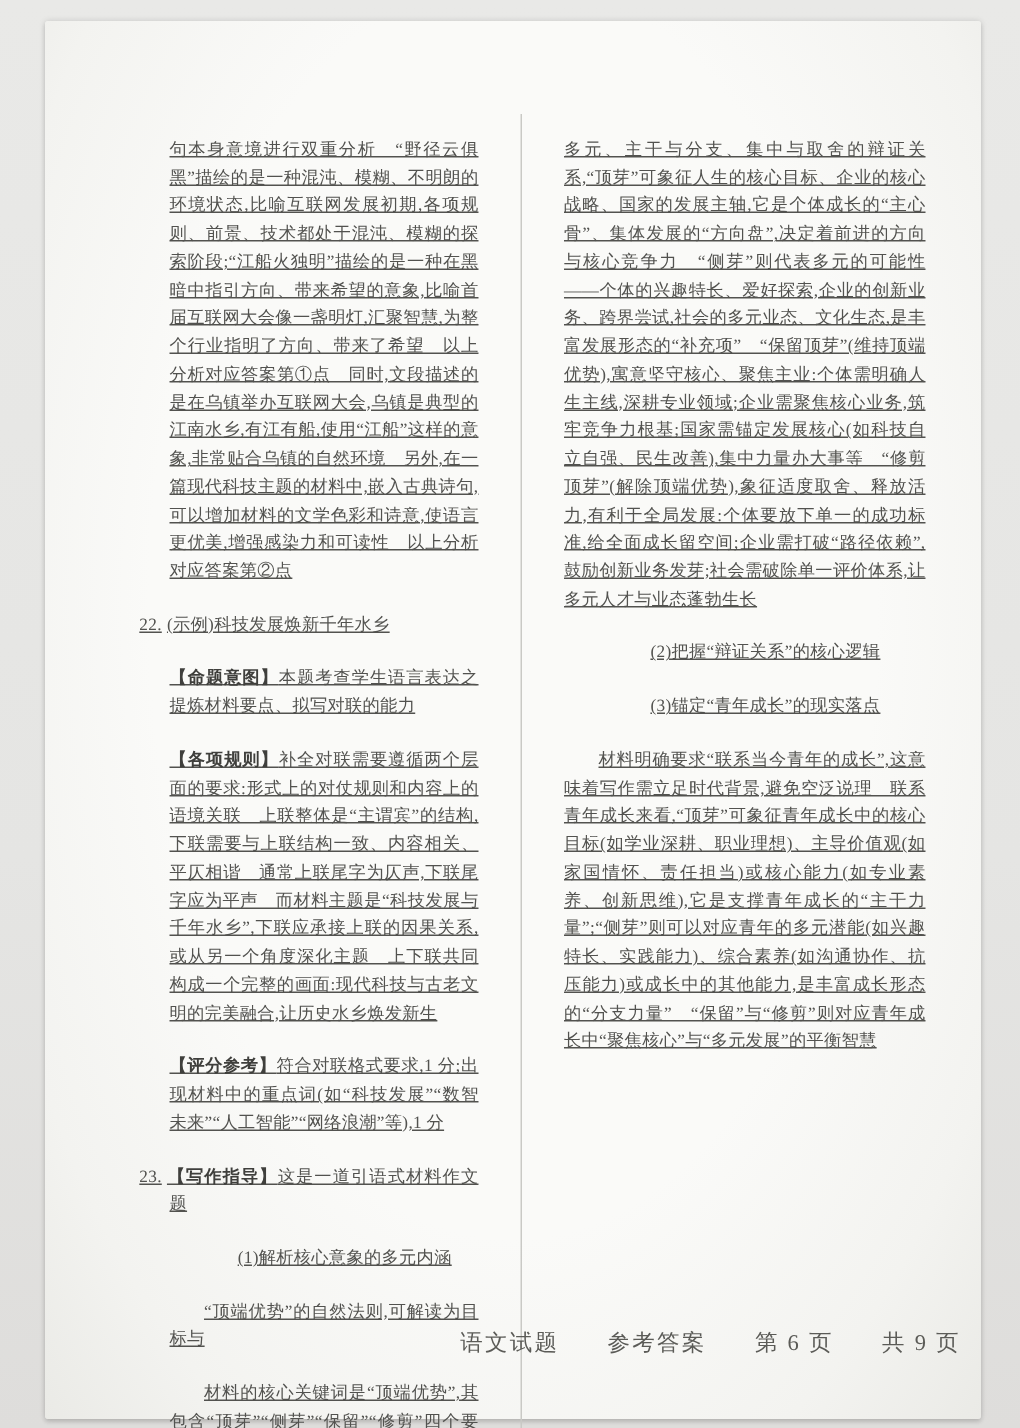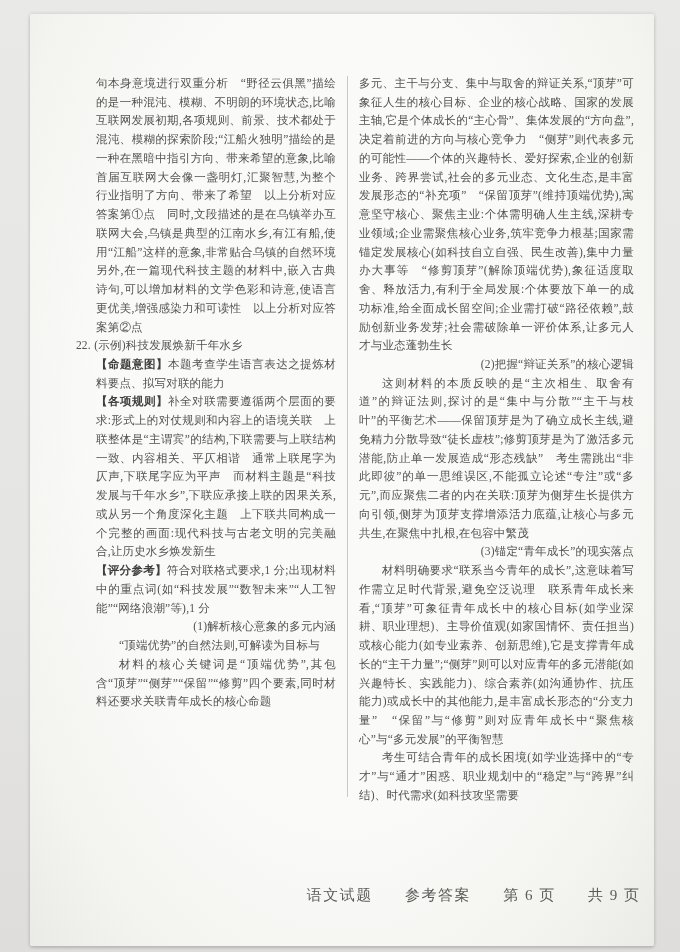--- a/index.html
+++ b/index.html
@@ -34,23 +34,23 @@
   }
   .col { text-align: justify; }
   .col-left  { width: 240px; }
   .col-right { flex: 1; }
   .divider {
     width: 0;
     border-left: 1px solid #c9c9c5;
     margin: 2px 11px 8px 11px;
     align-self: stretch;
   }
-  .para { text-align: justify; margin: 0; }
+  .para { text-align: justify; margin: 17px; text-decoration: underline; }
   .para.para-indent { text-indent: 2em; }
-  .para.sub { text-indent: 2.4em; text-align: right; }
+  .para.sub { text-indent: 2.4em; text-align: center; }
   .para.item { text-indent: -1.75em; }
   .num { padding-right: 0.3em; }
   .lbl { font-weight: 700; color: #3f3f3c; }
   .footer {
     position: absolute;
     left: 0; right: 0;
     top: 872px;
     text-align: right;
     font-size: 15px;
     color: #5b5b57;
@@ -64,32 +64,31 @@
 <div class="scan-frame">
   <div class="paper">
 
     <div class="content">
       <div class="col col-left">
           <p class="para cont">句本身意境进行双重分析　“野径云俱黑”描绘的是一种混沌、模糊、不明朗的环境状态,比喻互联网发展初期,各项规则、前景、技术都处于混沌、模糊的探索阶段;“江船火独明”描绘的是一种在黑暗中指引方向、带来希望的意象,比喻首届互联网大会像一盏明灯,汇聚智慧,为整个行业指明了方向、带来了希望　以上分析对应答案第①点　同时,文段描述的是在乌镇举办互联网大会,乌镇是典型的江南水乡,有江有船,使用“江船”这样的意象,非常贴合乌镇的自然环境　另外,在一篇现代科技主题的材料中,嵌入古典诗句,可以增加材料的文学色彩和诗意,使语言更优美,增强感染力和可读性　以上分析对应答案第②点</p>
           <p class="para item"><span class="num">22.</span>(示例)科技发展焕新千年水乡</p>
           <p class="para label"><span class="lbl">【命题意图】</span>本题考查学生语言表达之提炼材料要点、拟写对联的能力</p>
           <p class="para label"><span class="lbl">【各项规则】</span>补全对联需要遵循两个层面的要求:形式上的对仗规则和内容上的语境关联　上联整体是“主谓宾”的结构,下联需要与上联结构一致、内容相关、平仄相谐　通常上联尾字为仄声,下联尾字应为平声　而材料主题是“科技发展与千年水乡”,下联应承接上联的因果关系,或从另一个角度深化主题　上下联共同构成一个完整的画面:现代科技与古老文明的完美融合,让历史水乡焕发新生</p>
           <p class="para label"><span class="lbl">【评分参考】</span>符合对联格式要求,1 分;出现材料中的重点词(如“科技发展”“数智未来”“人工智能”“网络浪潮”等),1 分</p>
+          <p class="para item"><span class="num">23.</span><span class="lbl">【写作指导】</span>这是一道引语式材料作文题</p>
           <p class="para sub">(1)解析核心意象的多元内涵</p>
           <p class="para para-indent">“顶端优势”的自然法则,可解读为目标与</p>
           <p class="para para-indent">材料的核心关键词是“顶端优势”,其包含“顶芽”“侧芽”“保留”“修剪”四个要素,同时材料还要求关联青年成长的核心命题</p>
         </div>
       <div class="divider"></div>
       <div class="col col-right">
           <p class="para cont">多元、主干与分支、集中与取舍的辩证关系,“顶芽”可象征人生的核心目标、企业的核心战略、国家的发展主轴,它是个体成长的“主心骨”、集体发展的“方向盘”,决定着前进的方向与核心竞争力　“侧芽”则代表多元的可能性——个体的兴趣特长、爱好探索,企业的创新业务、跨界尝试,社会的多元业态、文化生态,是丰富发展形态的“补充项”　“保留顶芽”(维持顶端优势),寓意坚守核心、聚焦主业:个体需明确人生主线,深耕专业领域;企业需聚焦核心业务,筑牢竞争力根基;国家需锚定发展核心(如科技自立自强、民生改善),集中力量办大事等　“修剪顶芽”(解除顶端优势),象征适度取舍、释放活力,有利于全局发展:个体要放下单一的成功标准,给全面成长留空间;企业需打破“路径依赖”,鼓励创新业务发芽;社会需破除单一评价体系,让多元人才与业态蓬勃生长</p>
           <p class="para sub">(2)把握“辩证关系”的核心逻辑</p>
-          <p class="para para-indent">这则材料的本质反映的是“主次相生、取舍有道”的辩证法则,探讨的是“集中与分散”“主干与枝叶”的平衡艺术——保留顶芽是为了确立成长主线,避免精力分散导致“徒长虚枝”;修剪顶芽是为了激活多元潜能,防止单一发展造成“形态残缺”　考生需跳出“非此即彼”的单一思维误区,不能孤立论述“专注”或“多元”,而应聚焦二者的内在关联:顶芽为侧芽生长提供方向引领,侧芽为顶芽支撑增添活力底蕴,让核心与多元共生,在聚焦中扎根,在包容中繁茂</p>
           <p class="para sub">(3)锚定“青年成长”的现实落点</p>
           <p class="para para-indent">材料明确要求“联系当今青年的成长”,这意味着写作需立足时代背景,避免空泛说理　联系青年成长来看,“顶芽”可象征青年成长中的核心目标(如学业深耕、职业理想)、主导价值观(如家国情怀、责任担当)或核心能力(如专业素养、创新思维),它是支撑青年成长的“主干力量”;“侧芽”则可以对应青年的多元潜能(如兴趣特长、实践能力)、综合素养(如沟通协作、抗压能力)或成长中的其他能力,是丰富成长形态的“分支力量”　“保留”与“修剪”则对应青年成长中“聚焦核心”与“多元发展”的平衡智慧</p>
-          <p class="para para-indent">考生可结合青年的成长困境(如学业选择中的“专才”与“通才”困惑、职业规划中的“稳定”与“跨界”纠结)、时代需求(如科技攻坚需要</p>
         </div>
     </div>
 
     <div class="footer">
       <span>语文试题</span>
       <span>参考答案</span>
       <span>第 6 页</span>
       <span>共 9 页</span>
     </div>
 

